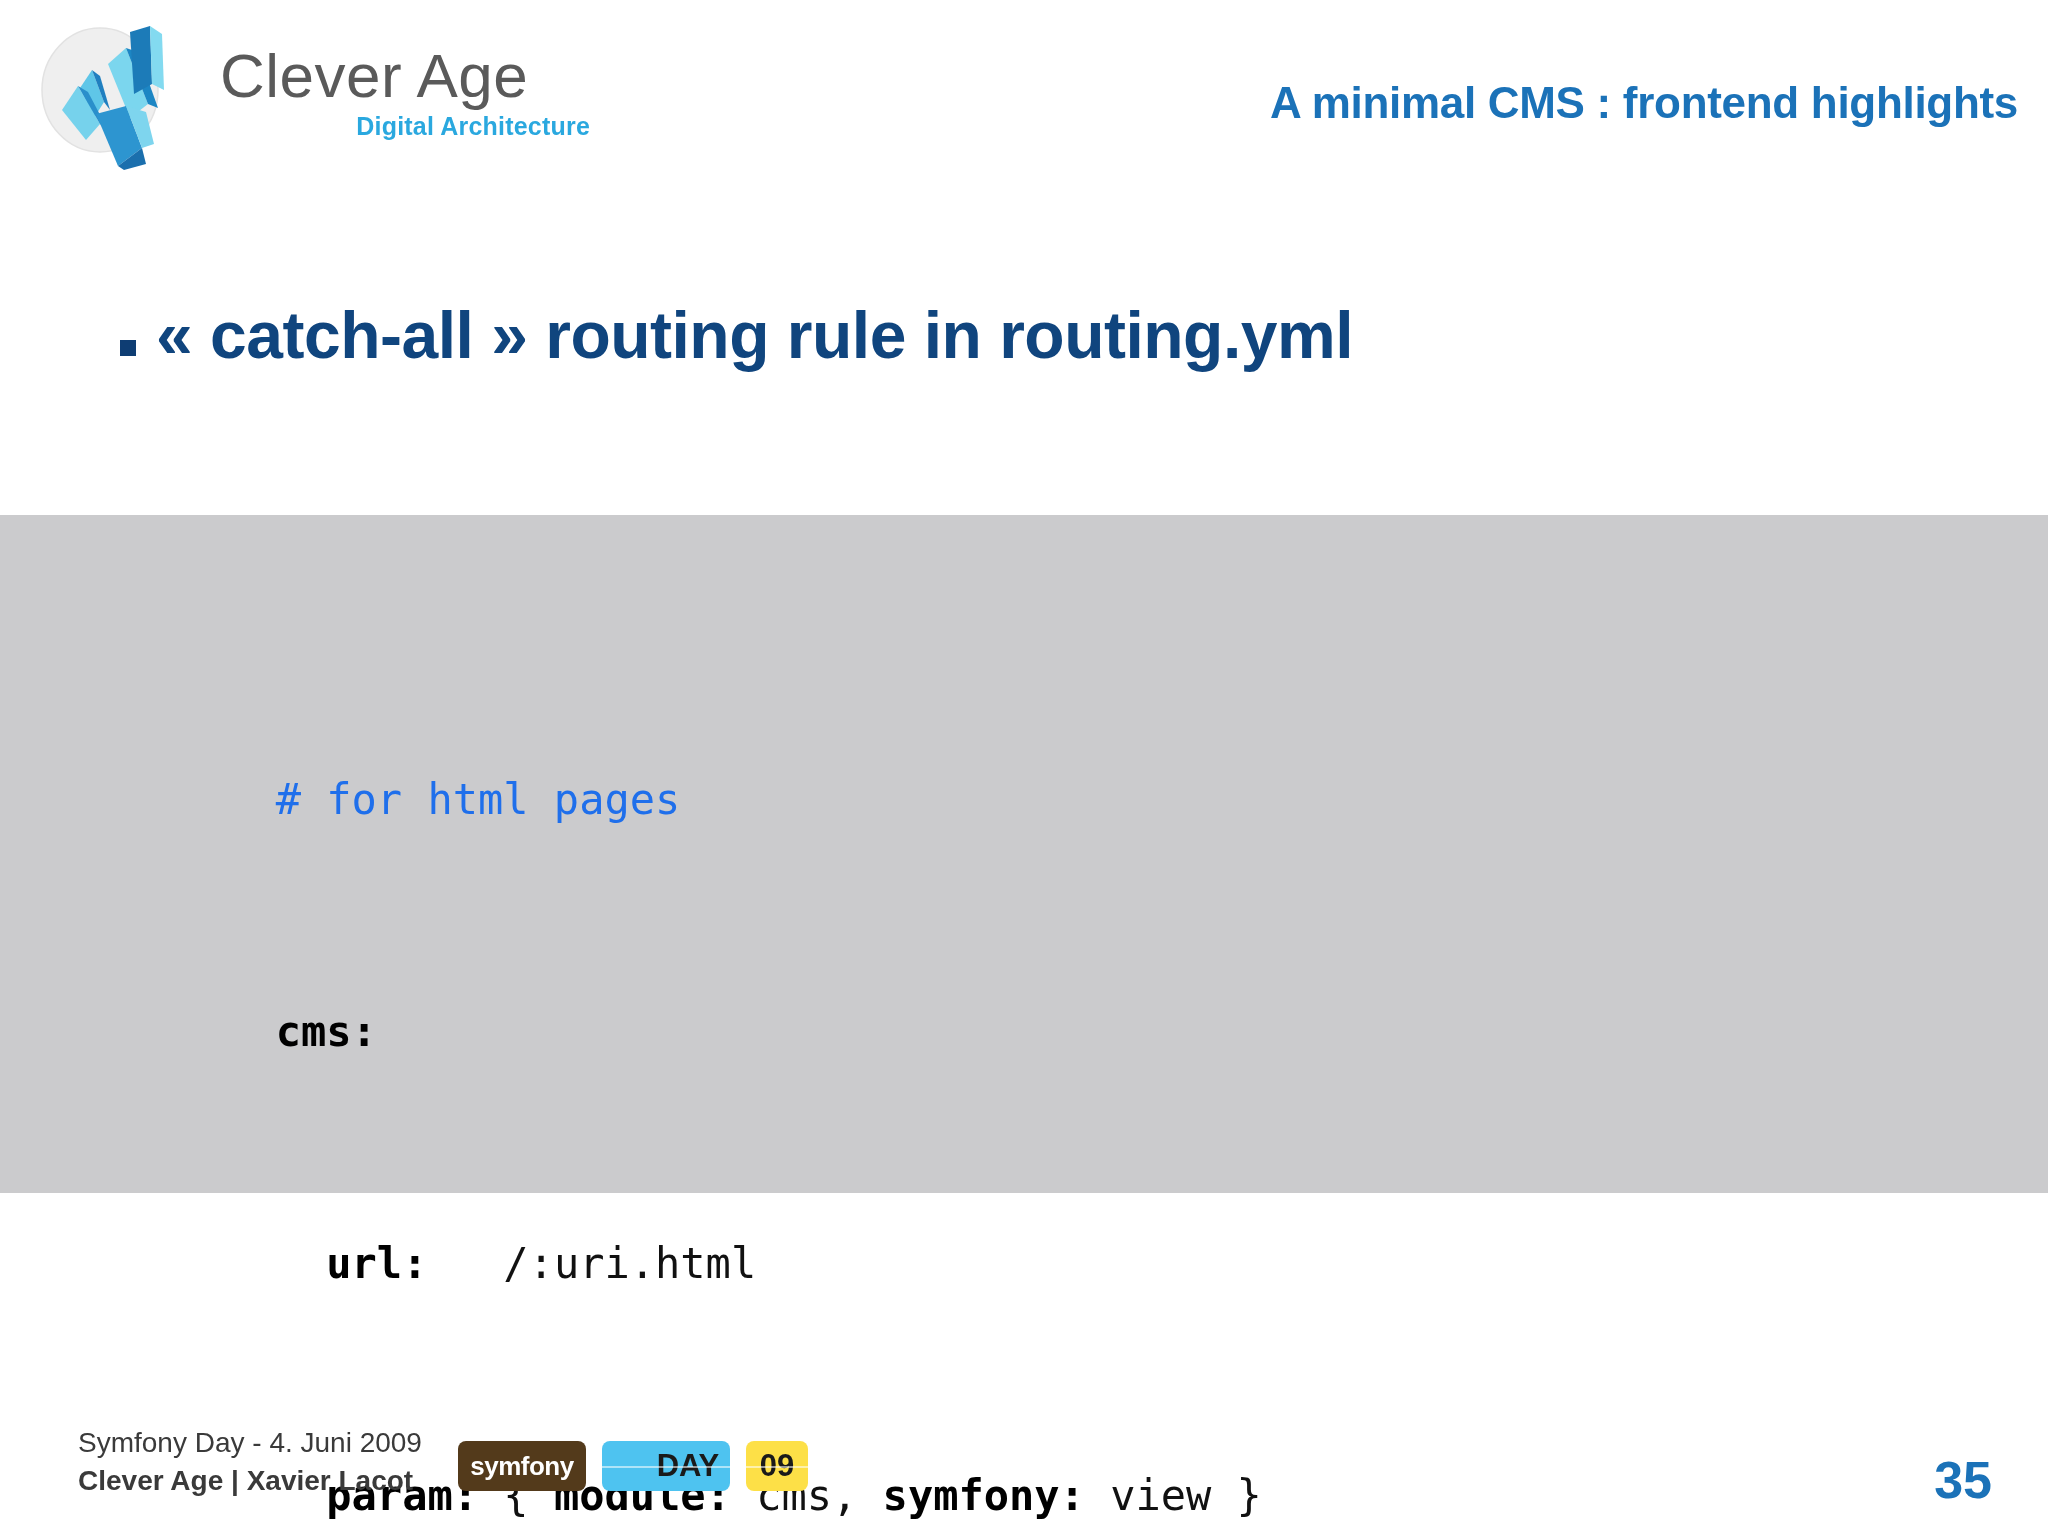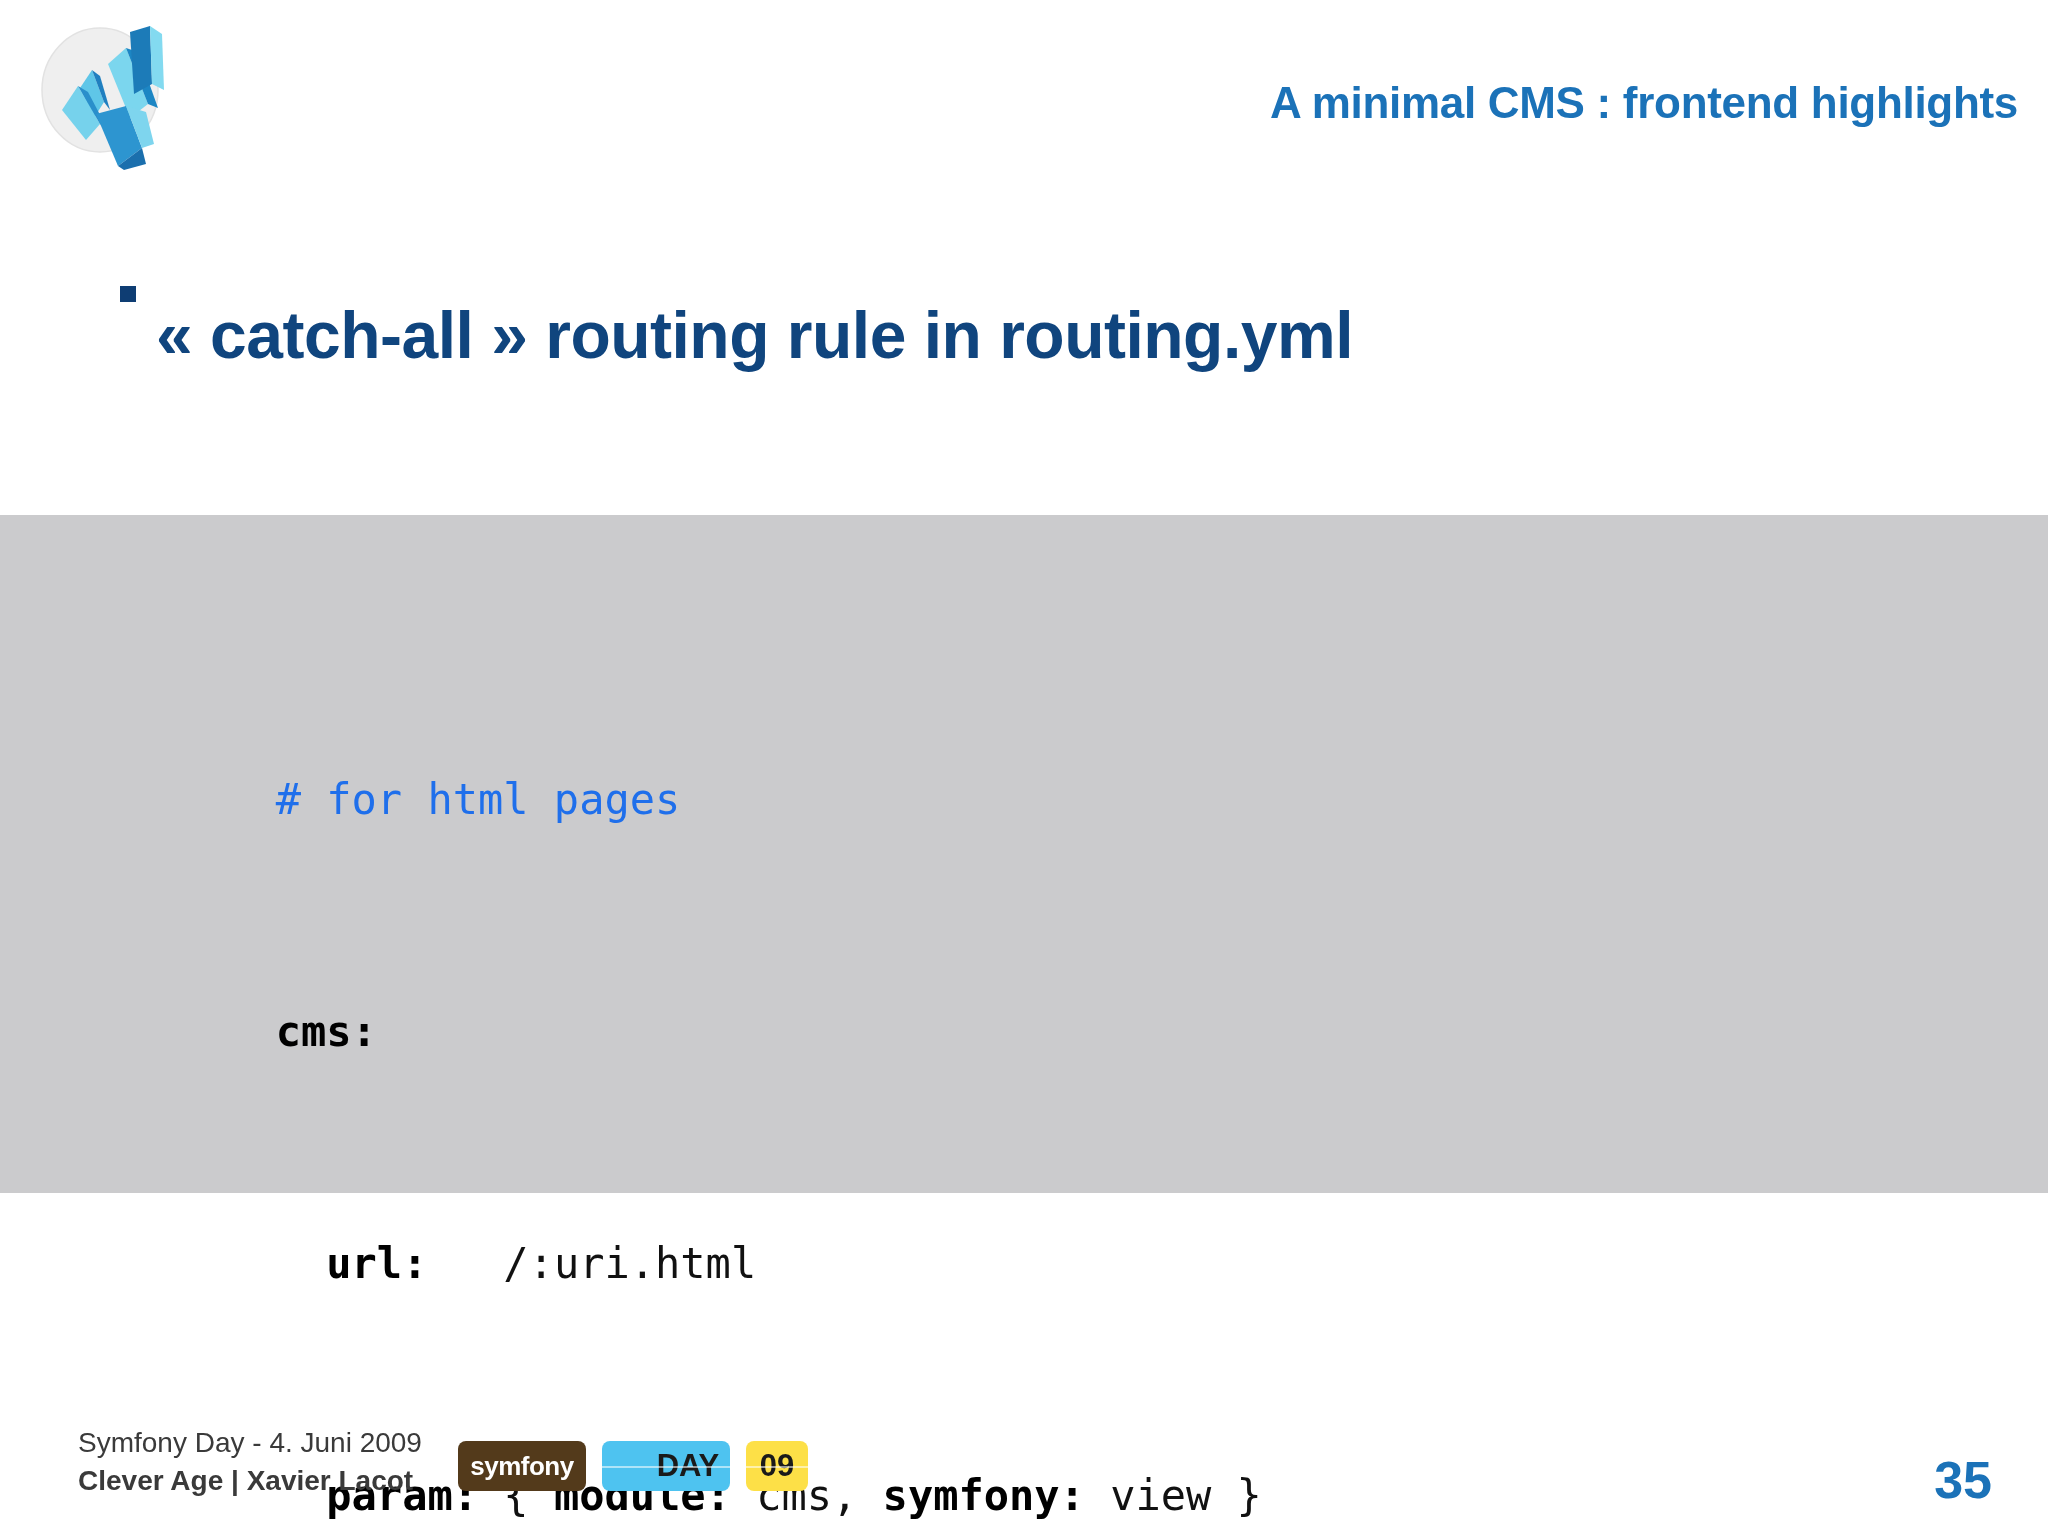--- a/index.html
+++ b/index.html
@@ -64,21 +64,21 @@
     white-space: nowrap;
     letter-spacing: -0.3px;
   }
 
   
   #slide-title-row {
     position: absolute;
     left: 120px;
     top: 300px;
     display: flex;
-    align-items: flex-start;
+    align-items: flex-end;
     white-space: nowrap;
   }
   #slide-bullet {
     width: 16px;
     height: 16px;
     background: #0E3D73;
     margin-right: 20px;
     flex: 0 0 auto;
     position: relative;
     top: -14px;
@@ -204,20 +204,24 @@
       <polygon points="44,68 54,74 74,112 66,106" fill="#2A8FCB"></polygon>
       <polygon points="74,46 92,30 114,86 96,100" fill="#7BD6EE"></polygon>
       <polygon points="92,30 104,34 124,90 114,86" fill="#1C86C4"></polygon>
       <polygon points="96,14 116,8 118,66 100,76" fill="#1C7BB8"></polygon>
       <polygon points="116,8 128,16 130,72 118,66" fill="#83DAF0"></polygon>
       <polygon points="62,96 92,88 108,130 84,148" fill="#2D95D0"></polygon>
       <polygon points="92,88 112,94 120,126 108,130" fill="#7ED5EE"></polygon>
       <polygon points="84,148 108,130 112,146 90,152" fill="#1B6FAD"></polygon>
     </svg>
   </div>
+  <div id="logo-wordmark">
+    <div class="logo-name">Clever Age</div>
+    <div class="logo-tagline">Digital Architecture</div>
+  </div>
 </div>
 
 <div id="header-title">A minimal CMS : frontend highlights</div>
 
 <div id="slide-title-row">
   <span id="slide-bullet"></span>
   <span id="slide-title-text">« catch-all » routing rule in routing.yml</span>
 </div>
 
 <div id="code-block">

